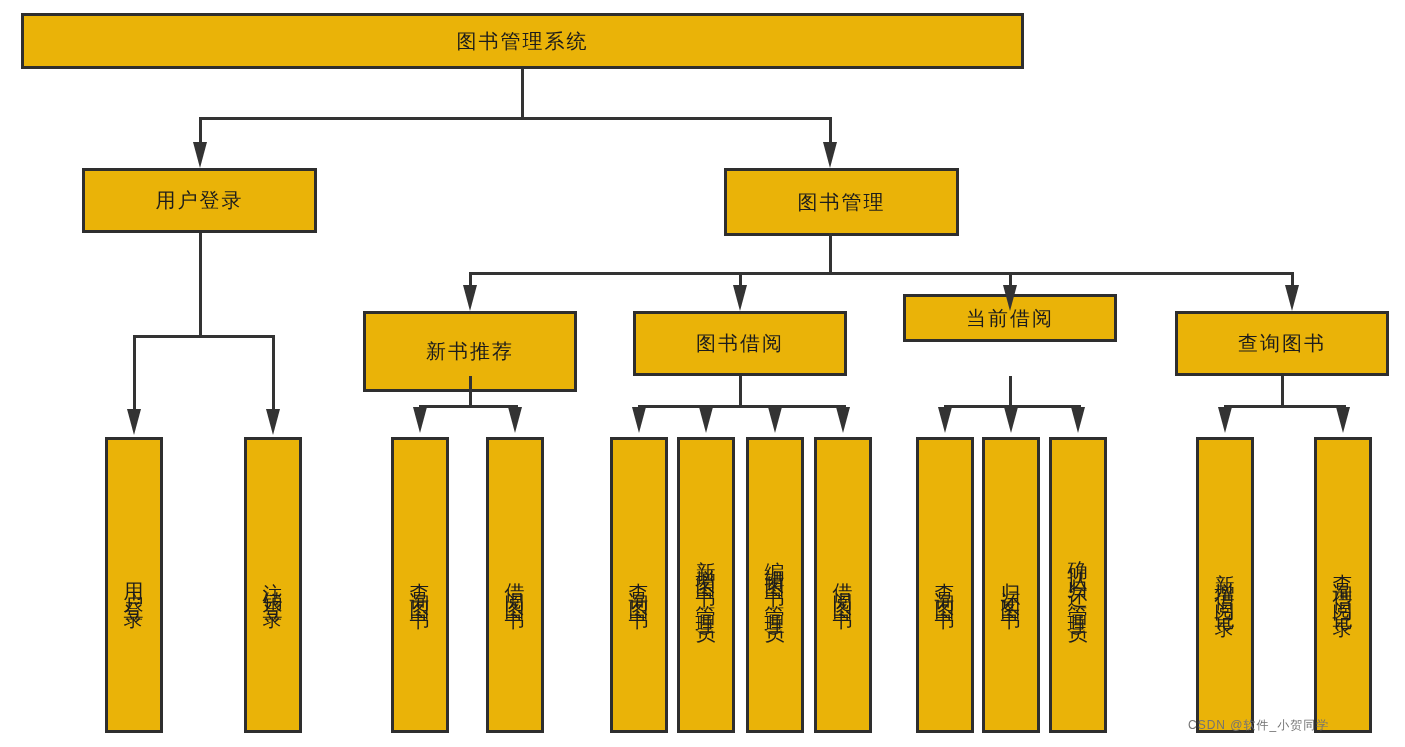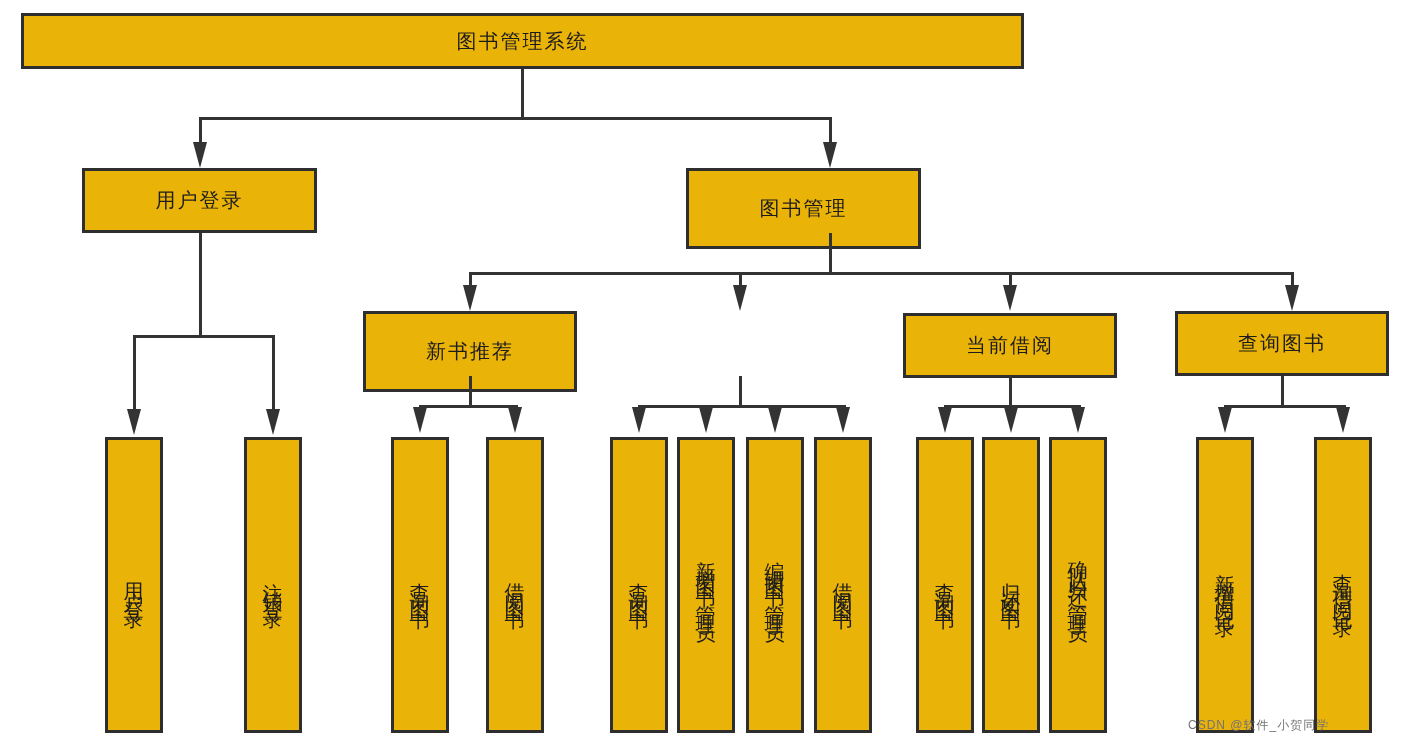--- a/index.html
+++ b/index.html
@@ -34,28 +34,31 @@
 
 <div class="canvas">
 
   <div class="box" style="left:21px;top:13px;width:1003px;height:56px">
     <span class="h-label">图书管理系统</span>
   </div>
 
   <div class="box" style="left:82px;top:168px;width:235px;height:65px">
     <span class="h-label">用户登录</span>
   </div>
-  <div class="box" style="left:686px;top:168px;width:235px;height:81px">
+  <div class="box" style="left:724px;top:168px;width:235px;height:68px">
     <span class="h-label">图书管理</span>
   </div>
 
   <div class="box" style="left:363px;top:311px;width:214px;height:81px">
     <span class="h-label">新书推荐</span>
   </div>
-  <div class="box" style="left:903px;top:313px;width:214px;height:65px">
+  <div class="box" style="left:633px;top:311px;width:214px;height:65px">
+    <span class="h-label">图书借阅</span>
+  </div>
+  <div class="box" style="left:903px;top:294px;width:214px;height:48px">
     <span class="h-label">当前借阅</span>
   </div>
   <div class="box" style="left:1175px;top:311px;width:214px;height:65px">
     <span class="h-label">查询图书</span>
   </div>
 
   <div class="box leaf" style="left:105px">
     <span class="vtext">用户登录</span>
   </div>
   <div class="box leaf" style="left:244px">

